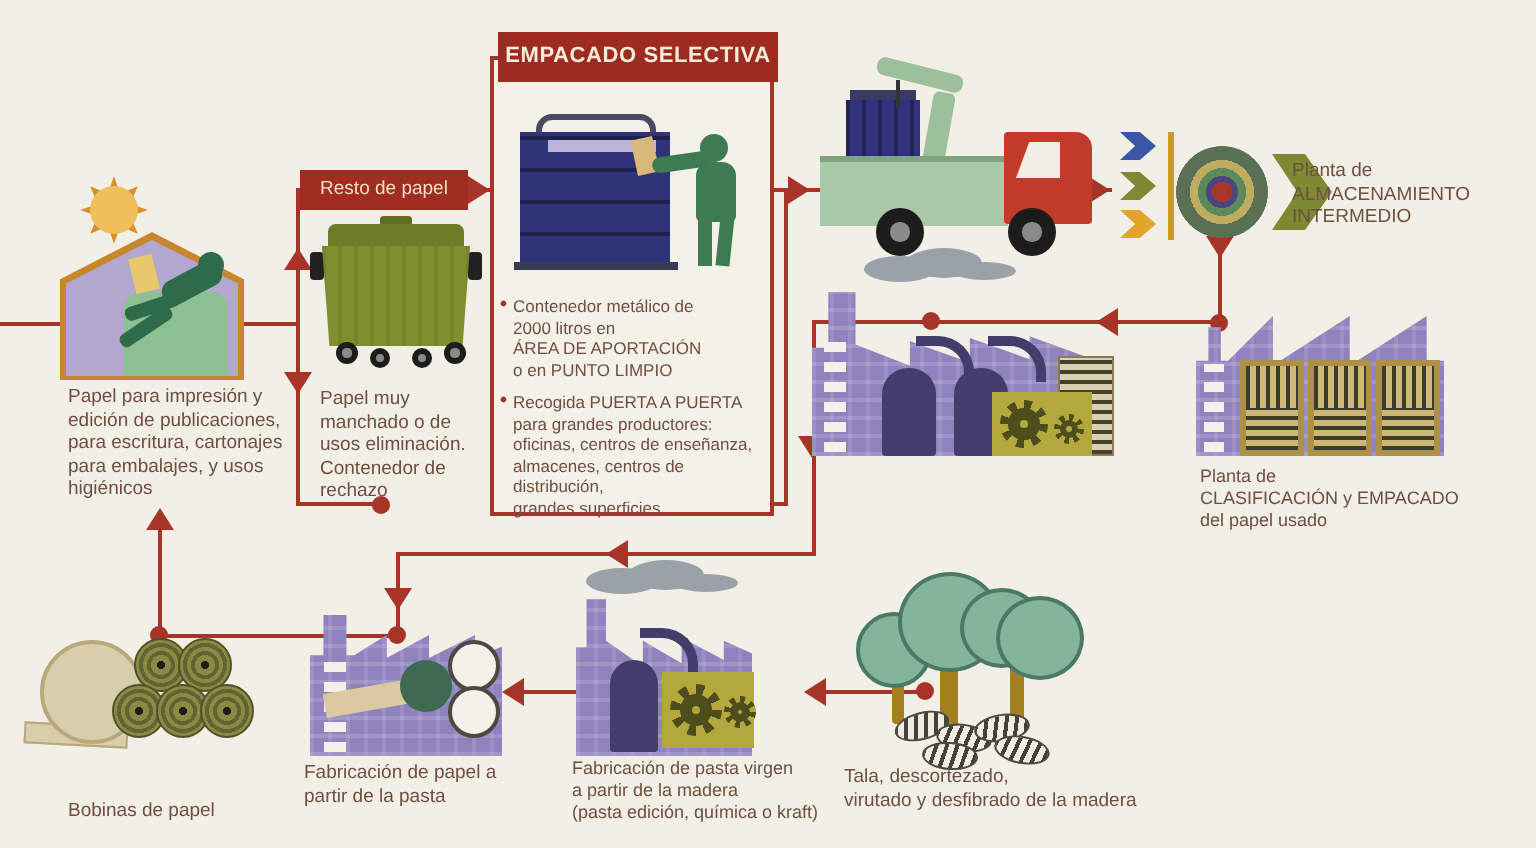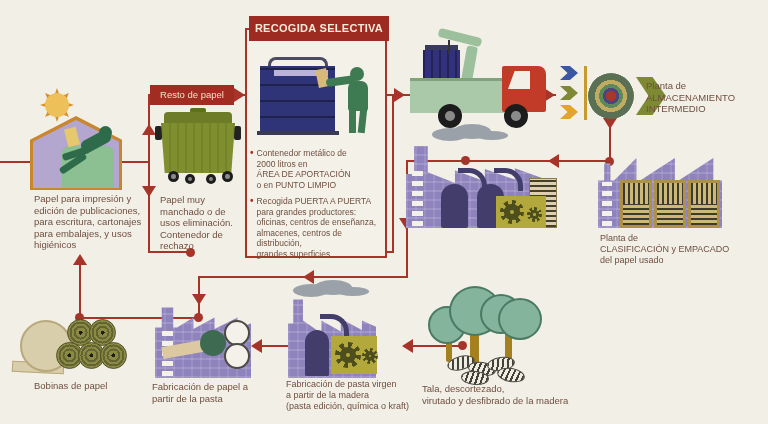--- a/index.html
+++ b/index.html
@@ -91,21 +91,21 @@
   <div class="dot" style="left:75px;top:313px"></div>
   <div class="ln" style="left:79px;top:256px;width:2px;height:63px"></div>
   <div class="arr u" style="left:73px;top:254px"></div>
   <div class="ln" style="left:262px;top:345px;width:28px;height:2px"></div>
   <div class="arr l" style="left:251px;top:339px"></div>
   <div class="ln" style="left:413px;top:345px;width:50px;height:2px"></div>
   <div class="arr l" style="left:402px;top:339px"></div>
   <div class="dot" style="left:458px;top:341px"></div>
 
   <div class="selbox"></div>
-  <div class="selhdr">RECOGIDA SELECTIVA</div>
+  <div class="selhdr">EMPACADO SELECTIVA</div>
   <div class="tag" style="left:150px;top:85px;width:84px;height:20px;line-height:20px">Resto de papel</div>
 
   <div class="abs" style="left:268px;top:57px;width:54px;height:12px;border:3px solid #4a4a60;border-bottom:none;border-radius:8px 8px 0 0"></div>
   <div class="abs" style="left:260px;top:66px;width:75px;height:66px;background:#2f3377;background-image:repeating-linear-gradient(0deg,transparent 0 14px,rgba(0,0,0,.35) 14px 16px)"></div>
   <div class="abs" style="left:274px;top:70px;width:54px;height:6px;background:#bbb3da"></div>
   <div class="abs" style="left:257px;top:131px;width:82px;height:4px;background:#3a3a55"></div>
   <div class="abs" style="left:317px;top:69px;width:11px;height:18px;background:#d9b97a;transform:rotate(-12deg)"></div>
   <div class="abs" style="left:350px;top:67px;width:14px;height:14px;border-radius:50%;background:#3e7a52"></div>
   <div class="abs" style="left:326px;top:77px;width:30px;height:8px;background:#3e7a52;border-radius:4px;transform:rotate(-8deg)"></div>
   <div class="abs" style="left:348px;top:81px;width:20px;height:30px;background:#3e7a52;border-radius:7px 7px 3px 3px"></div>
@@ -230,21 +230,21 @@
 manchado o de
 usos eliminación.
 Contenedor de
 rechazo</div>
   <div class="lbl" style="left:646px;top:80px;width:118px">Planta de
 ALMACENAMIENTO
 INTERMEDIO</div>
   <div class="lbl" style="left:600px;top:233px;width:160px;font-size:9px">Planta de
 CLASIFICACIÓN y EMPACADO
 del papel usado</div>
-  <div class="lbl" style="left:34px;top:380px;width:110px">Bobinas de papel</div>
+  <div class="lbl" style="left:34px;top:400px;width:110px">Bobinas de papel</div>
   <div class="lbl" style="left:152px;top:381px;width:120px">Fabricación de papel a
 partir de la pasta</div>
   <div class="lbl" style="left:286px;top:379px;width:145px;font-size:9px">Fabricación de pasta virgen
 a partir de la madera
 (pasta edición, química o kraft)</div>
   <div class="lbl" style="left:422px;top:383px;width:160px">Tala, descortezado,
 virutado y desfibrado de la madera</div>
 
 </div>
 

